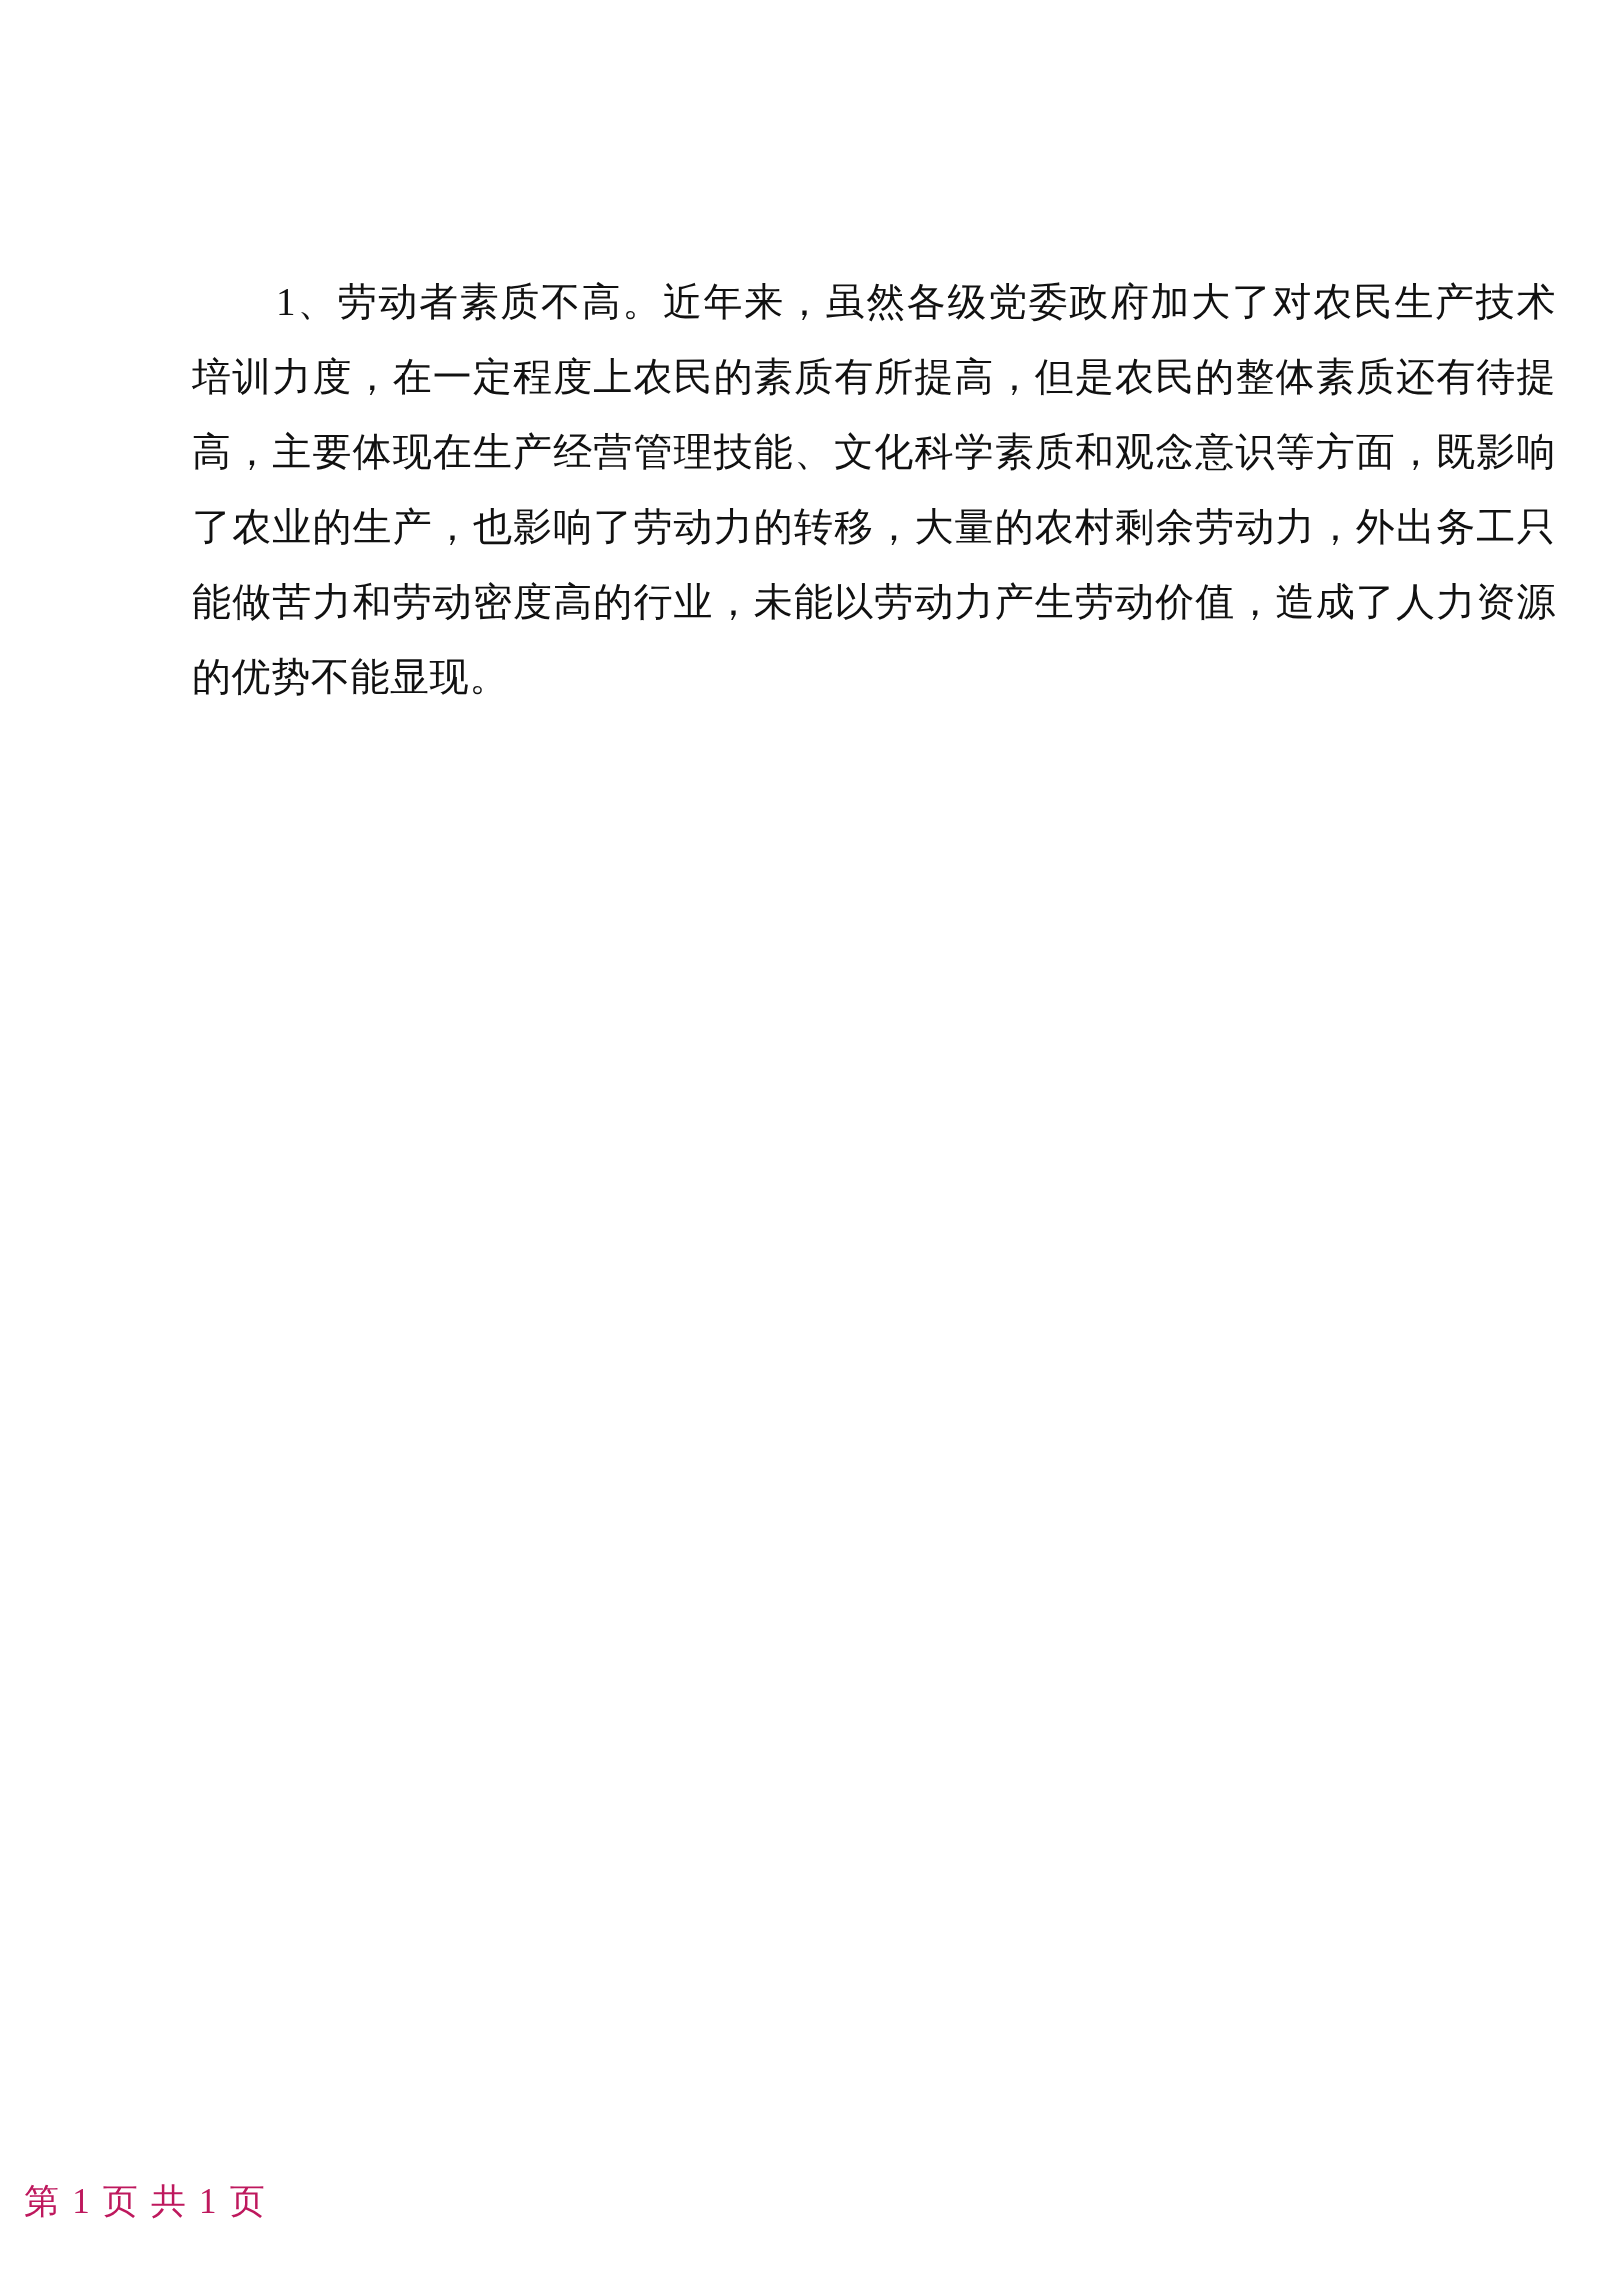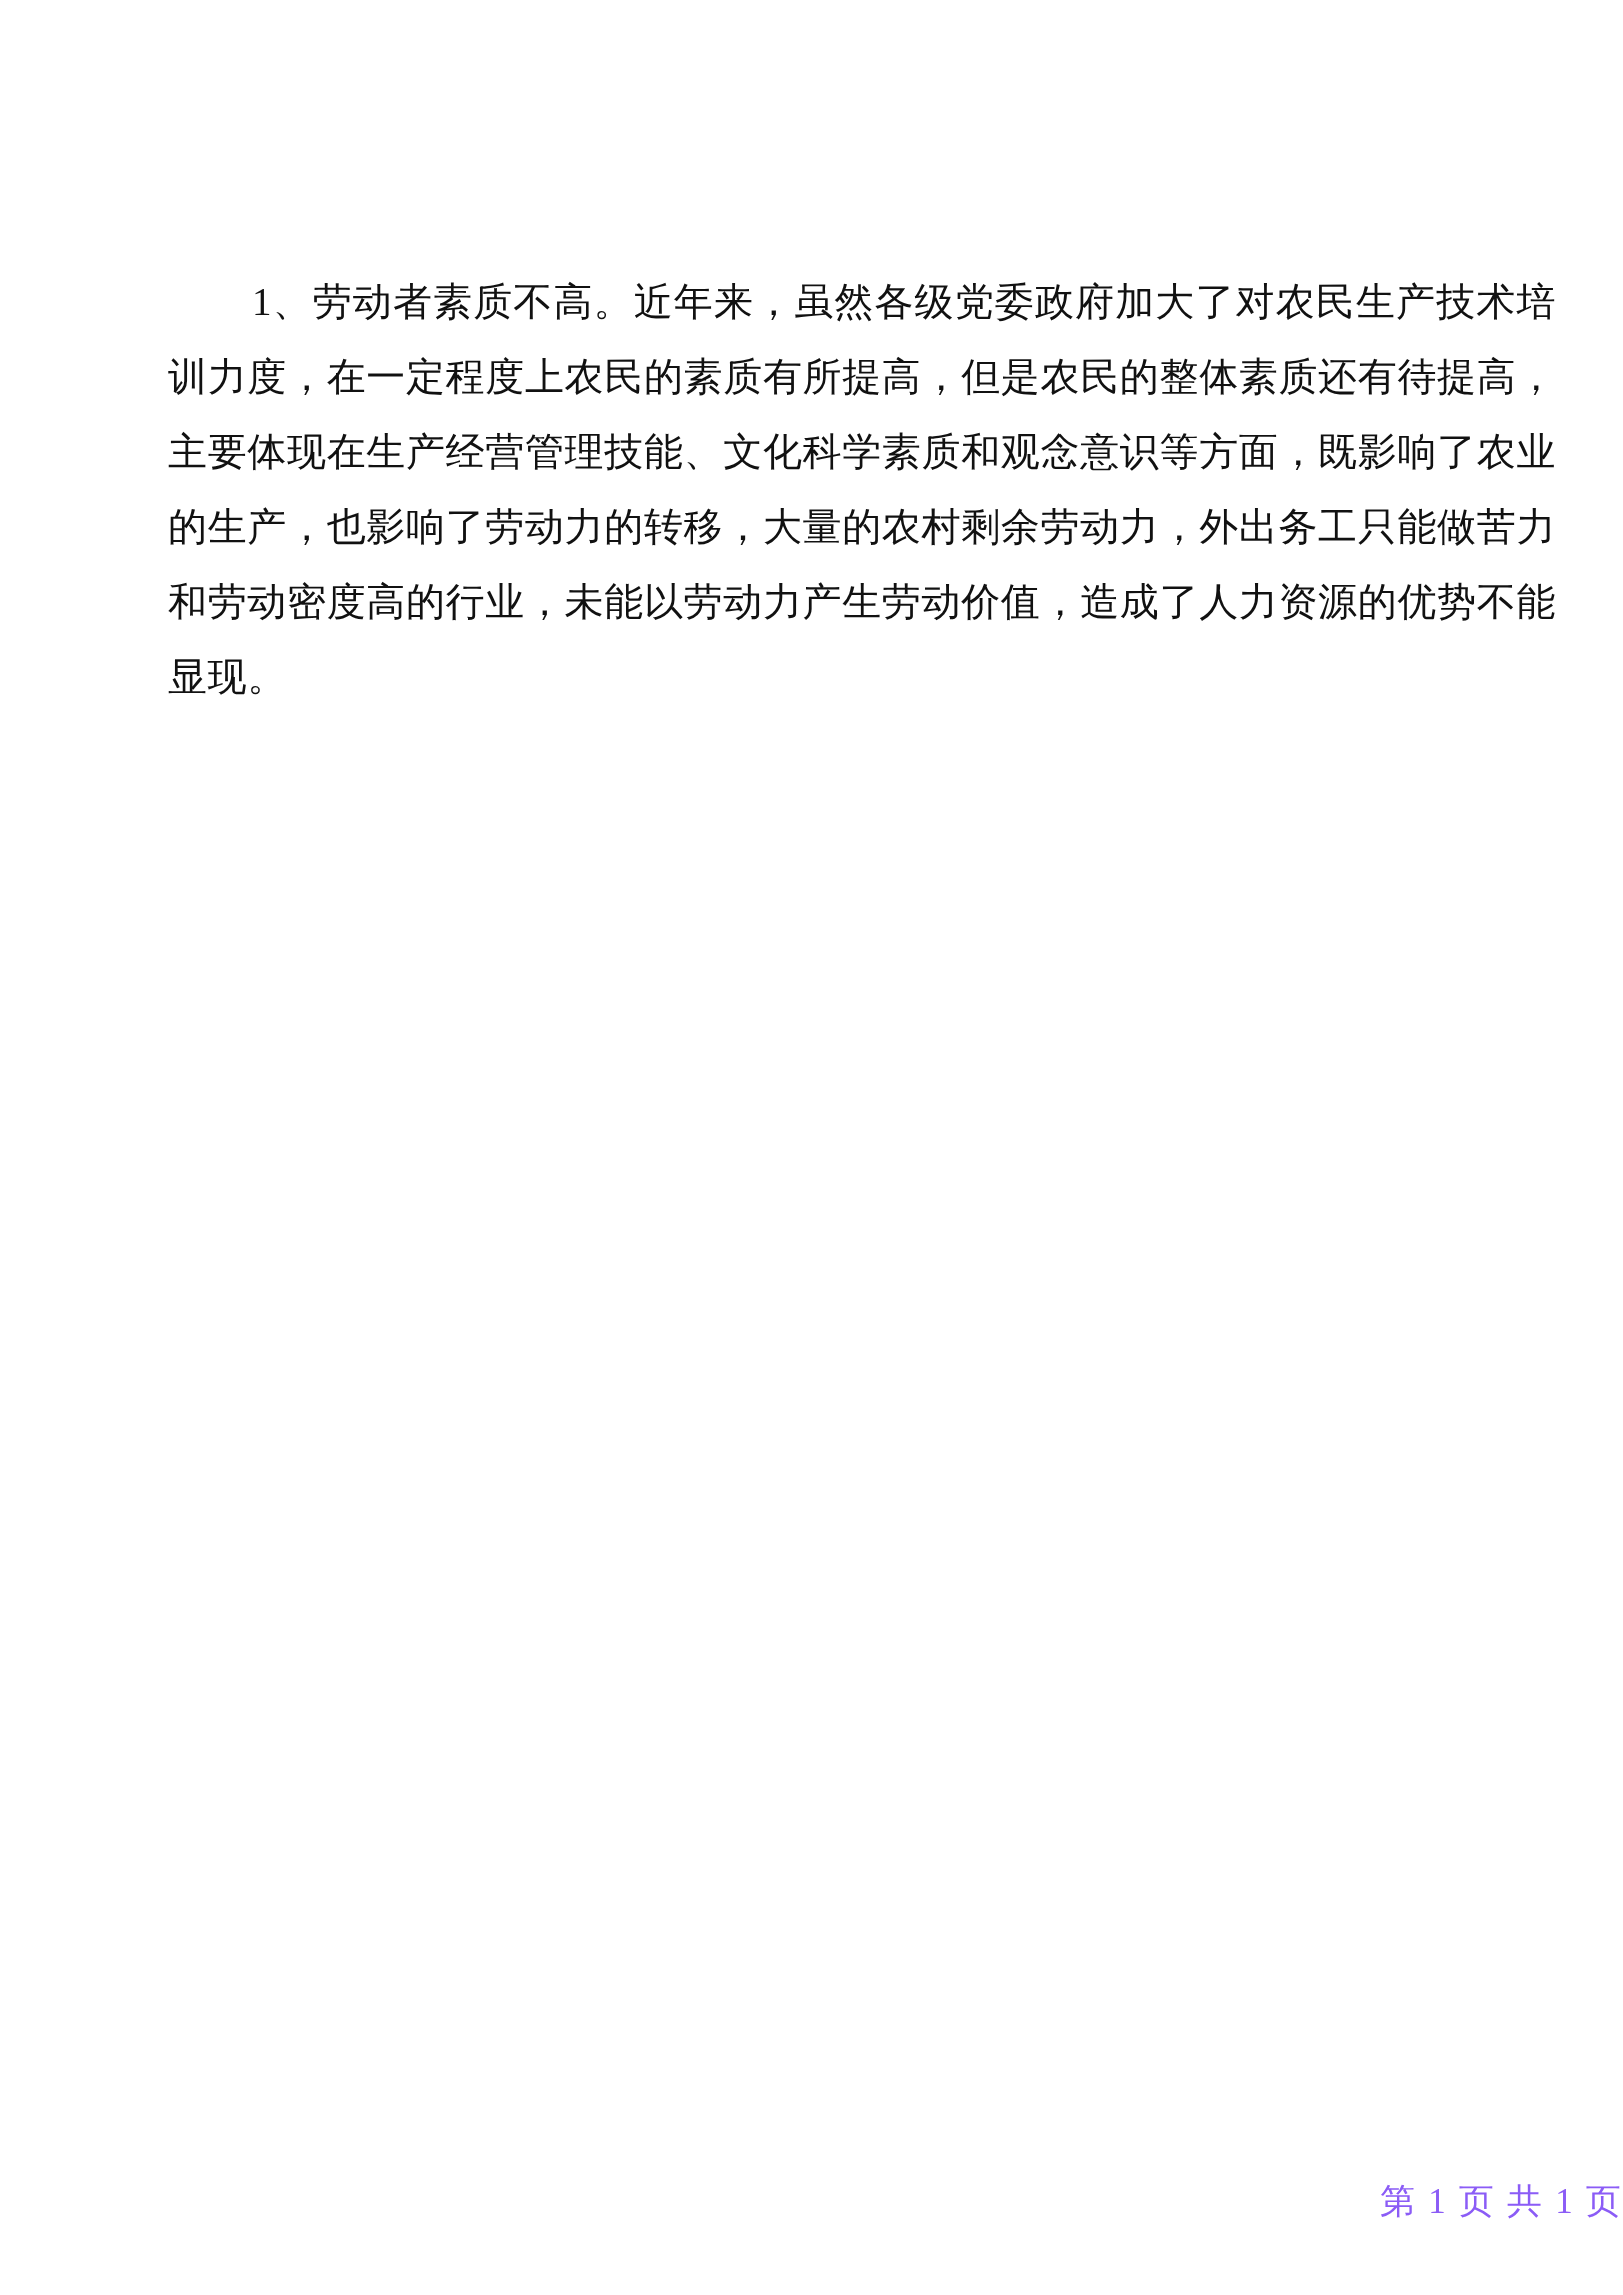--- a/index.html
+++ b/index.html
@@ -15,42 +15,43 @@
     color: #000000;
     position: relative;
     overflow: hidden;
   }
   .page {
     position: absolute;
     inset: 0;
     background: #ffffff;
     box-sizing: border-box;
     padding: 264px 67px 0 168px;
+    margin-left: 24px;
   }
   .doc-body {
     font-size: 39px;
     line-height: 75px;
     text-align: justify;
     text-justify: inter-ideograph;
     letter-spacing: 0.6px;
     color: #111111;
   }
   .para {
     margin: 0 0 2.2px 0;
     text-indent: 84px;
   }
   .footer {
     position: absolute;
     left: 0;
     right: 0;
     bottom: 70px;
-    text-align: right;
+    text-align: left;
     font-size: 35px;
     letter-spacing: 2.2px;
-    color: #8b5cf6;
+    color: #be185d;
   }
   .footer-inner {
     display: inline-block;
   }
 </style>
 </head>
 <body>
 
 <div class="page">
   <div class="doc-body">

